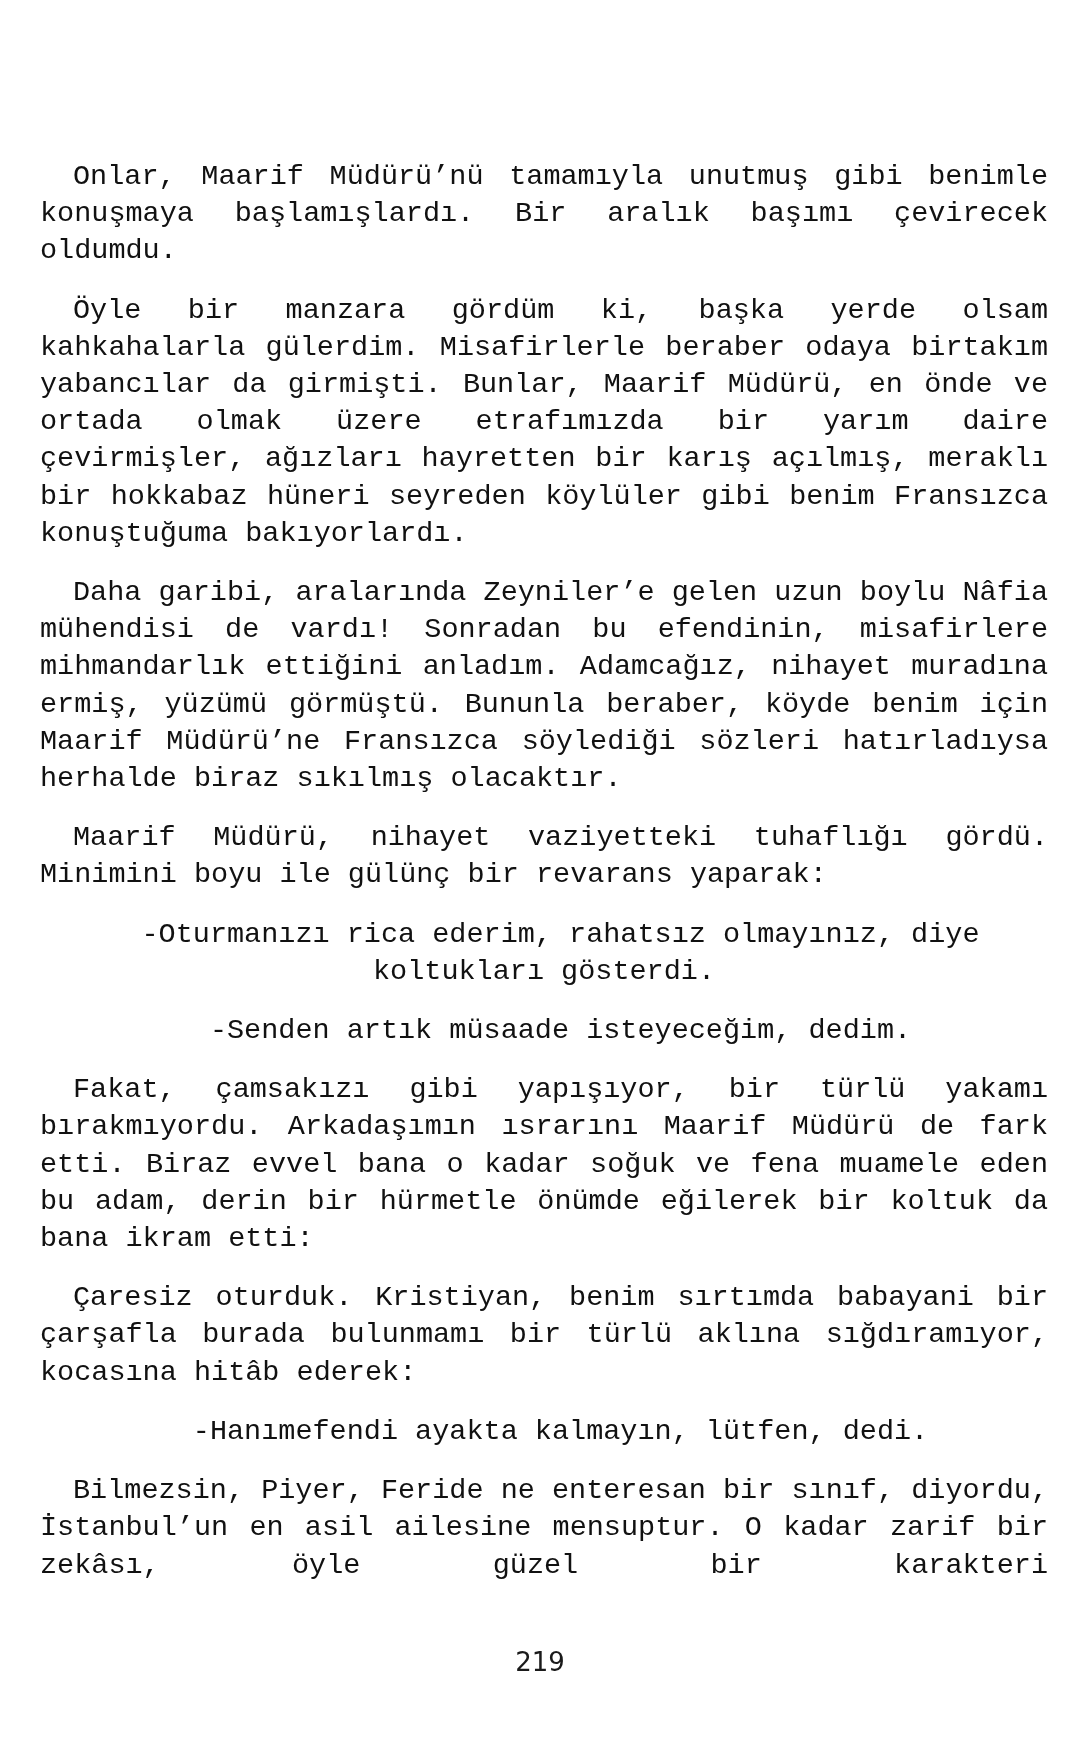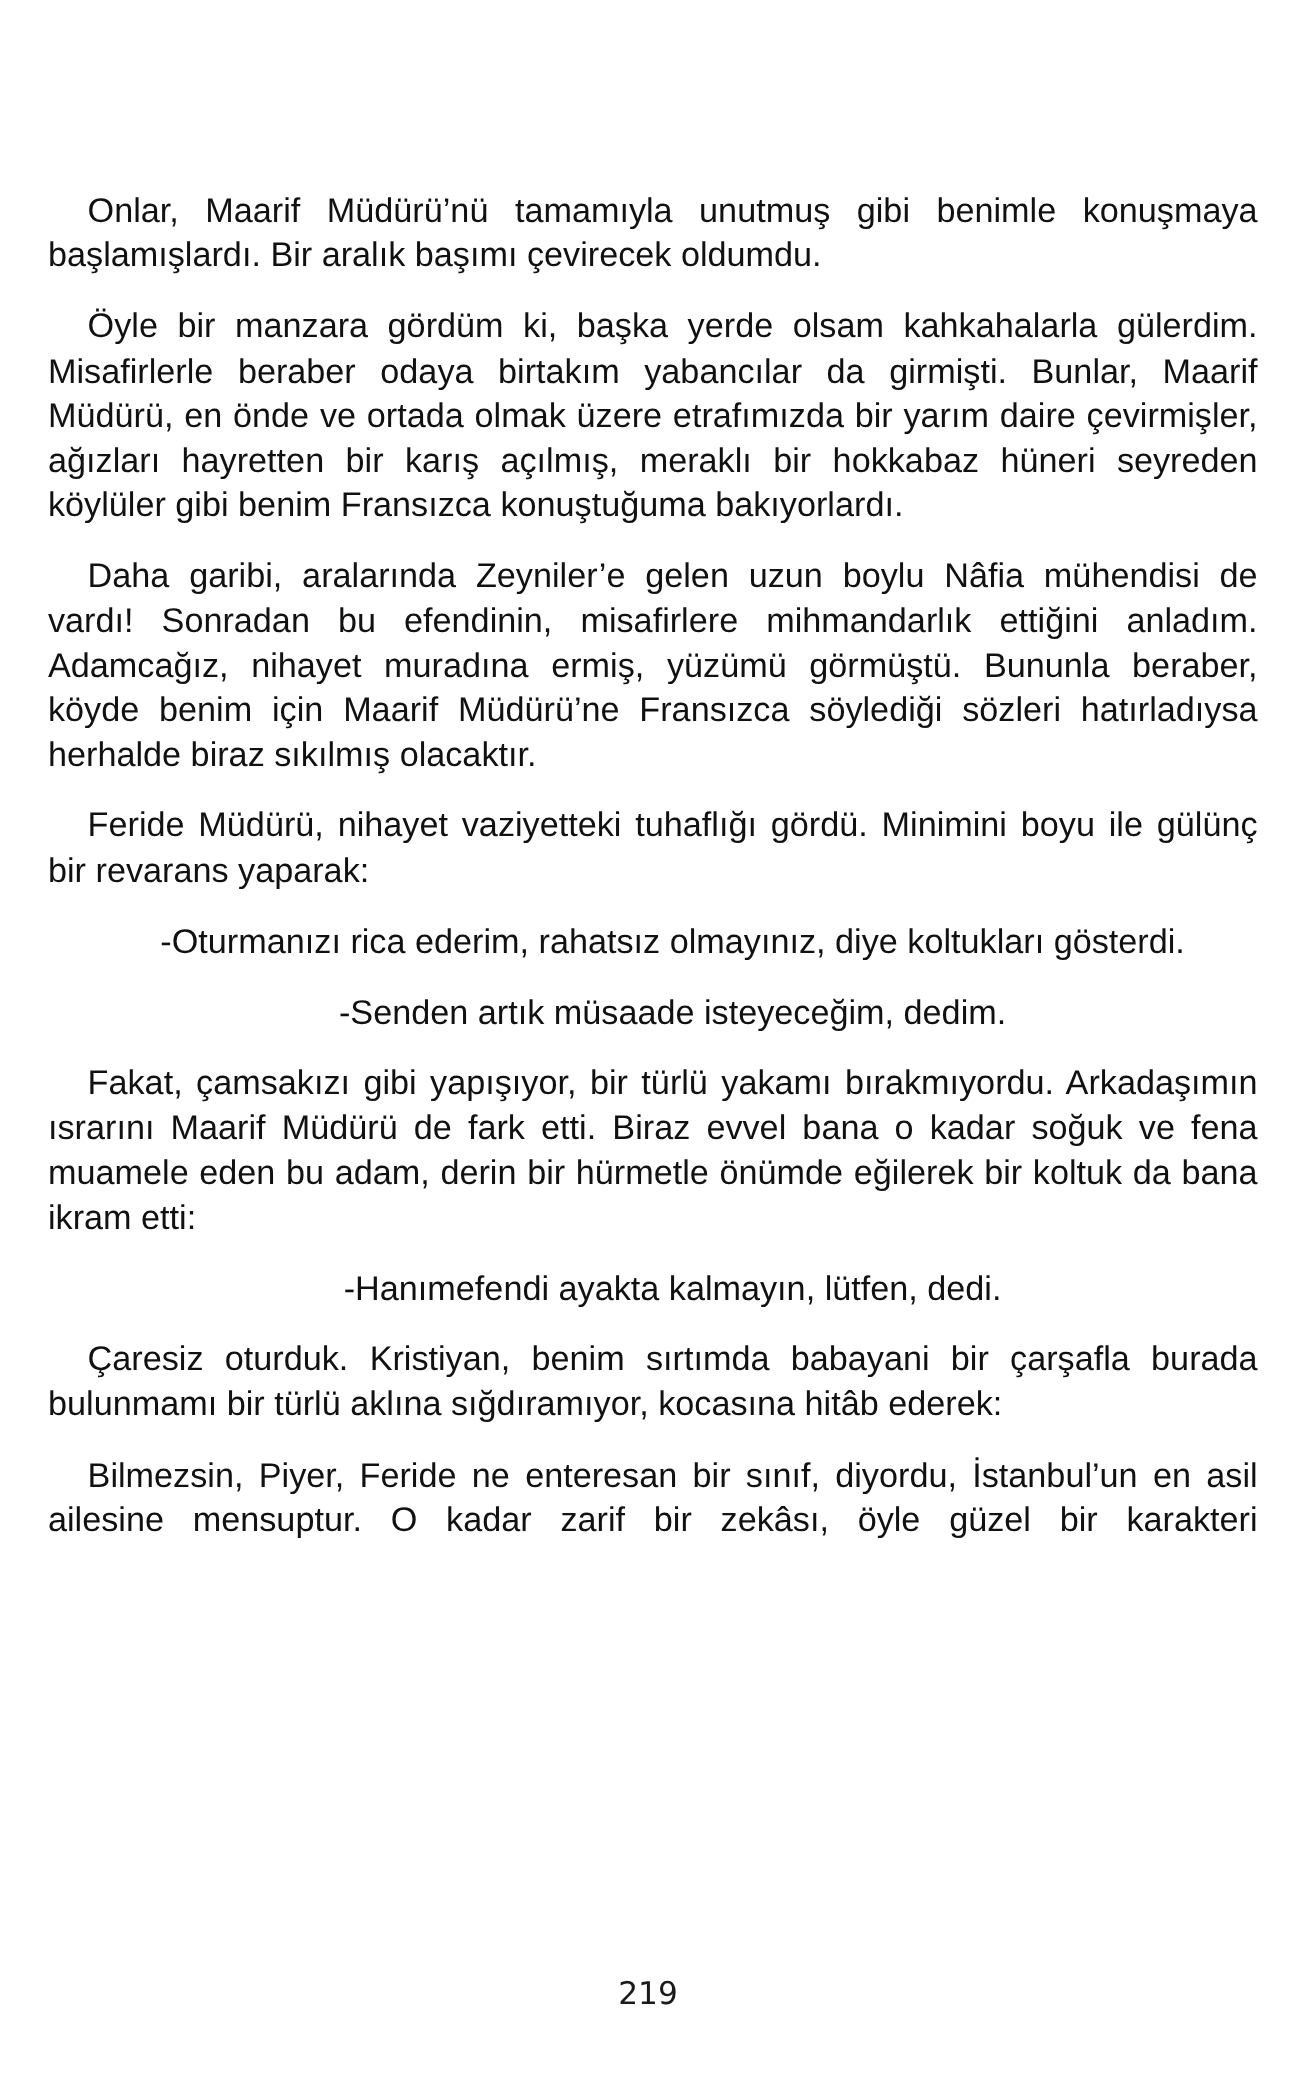--- a/index.html
+++ b/index.html
@@ -12,21 +12,21 @@
     height: 1738px;
     position: relative;
     overflow: hidden;
     color: #111111;
   }
   .page {
     position: absolute;
     left: 40px;
     top: 158px;
     width: 1008px;
-    font-family: Liberation Sans, sans-serif;
+    font-family: Liberation Mono, monospace;
     font-size: 28.5px;
     line-height: 37.2px;
   }
   .para {
     margin: 0 0 22px 0;
     text-align: justify;
     text-indent: 33px;
     hyphens: none;
   }
   .para.left {
@@ -43,22 +43,22 @@
     color: #1a1a1a;
   }
 </style>
 </head>
 <body>
 
 <div class="page">
   <p class="para">Onlar, Maarif Müdürü’nü tamamıyla unutmuş gibi benimle konuşmaya başlamışlardı. Bir aralık başımı çevirecek oldumdu.</p>
   <p class="para">Öyle bir manzara gördüm ki, başka yerde olsam kahkahalarla gülerdim. Misafirlerle beraber odaya birtakım yabancılar da girmişti. Bunlar, Maarif Müdürü, en önde ve ortada olmak üzere etrafımızda bir yarım daire çevirmişler, ağızları hayretten bir karış açılmış, meraklı bir hokkabaz hüneri seyreden köylüler gibi benim Fransızca konuştuğuma bakıyorlardı.</p>
   <p class="para">Daha garibi, aralarında Zeyniler’e gelen uzun boylu Nâfia mühendisi de vardı! Sonradan bu efendinin, misafirlere mihmandarlık ettiğini anladım. Adamcağız, nihayet muradına ermiş, yüzümü görmüştü. Bununla beraber, köyde benim için Maarif Müdürü’ne Fransızca söylediği sözleri hatırladıysa herhalde biraz sıkılmış olacaktır.</p>
-  <p class="para">Feride Müdürü, nihayet vaziyetteki tuhaflığı gördü. Minimini boyu ile gülünç bir revarans yaparak:</p>
+  <p class="para">Maarif Müdürü, nihayet vaziyetteki tuhaflığı gördü. Minimini boyu ile gülünç bir revarans yaparak:</p>
   <p class="para left">-Oturmanızı rica ederim, rahatsız olmayınız, diye koltukları gösterdi.</p>
   <p class="para left">-Senden artık müsaade isteyeceğim, dedim.</p>
   <p class="para">Fakat, çamsakızı gibi yapışıyor, bir türlü yakamı bırakmıyordu. Arkadaşımın ısrarını Maarif Müdürü de fark etti. Biraz evvel bana o kadar soğuk ve fena muamele eden bu adam, derin bir hürmetle önümde eğilerek bir koltuk da bana ikram etti:</p>
+  <p class="para">Çaresiz oturduk. Kristiyan, benim sırtımda babayani bir çarşafla burada bulunmamı bir türlü aklına sığdıramıyor, kocasına hitâb ederek:</p>
   <p class="para left">-Hanımefendi ayakta kalmayın, lütfen, dedi.</p>
-  <p class="para">Çaresiz oturduk. Kristiyan, benim sırtımda babayani bir çarşafla burada bulunmamı bir türlü aklına sığdıramıyor, kocasına hitâb ederek:</p>
   <p class="para" style="text-align-last: justify;">Bilmezsin, Piyer, Feride ne enteresan bir sınıf, diyordu, İstanbul’un en asil ailesine mensuptur. O kadar zarif bir zekâsı, öyle güzel bir karakteri</p>
 </div>
 
 <div class="page-number">219</div>
 
 </body></html>

